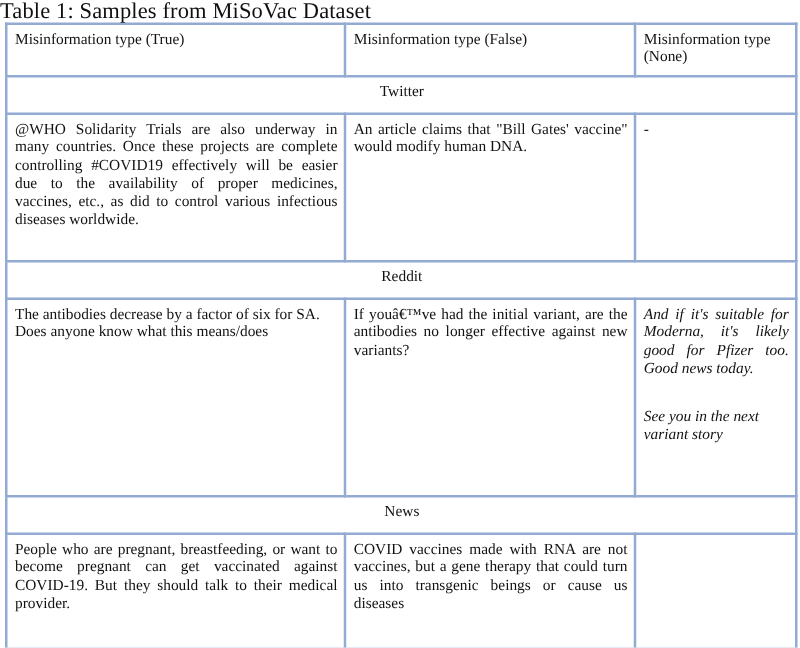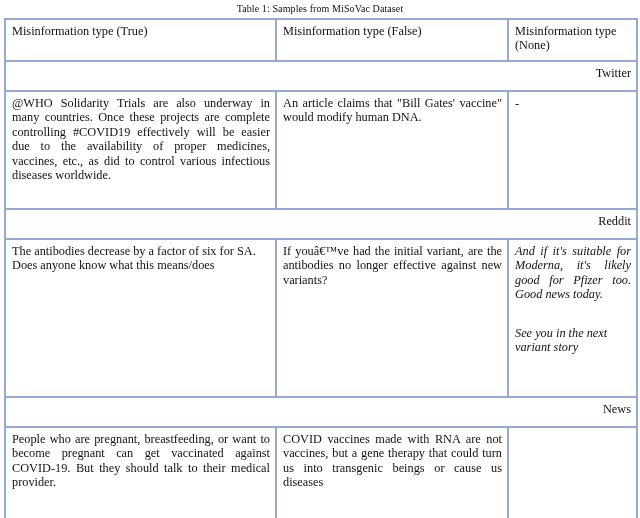--- a/index.html
+++ b/index.html
@@ -17,22 +17,22 @@
   }
 
   #page {
     width: 640px;
     height: 518px;
     position: relative;
     overflow: hidden;
   }
 
   .caption {
-    text-align: center;
-    font-size: 10px;
+    text-align: left;
+    font-size: 18px;
     line-height: 15px;
     padding-top: 1px;
     padding-bottom: 2px;
     letter-spacing: 0.1px;
     color: #101010;
   }
 
   table.samples {
     border-collapse: collapse;
     table-layout: fixed;
@@ -60,21 +60,21 @@
     font-weight: bold;
     font-size: 12.6px;
     line-height: 15px;
     vertical-align: middle;
     padding-top: 6px;
     padding-bottom: 6px;
     height: 32px;
   }
 
   td.section {
-    text-align: right;
+    text-align: center;
     vertical-align: middle;
     height: 20px;
     padding-top: 4px;
     padding-bottom: 4px;
     font-size: 12.4px;
   }
 
   td.cell {
     text-align: justify;
     text-justify: inter-word;

